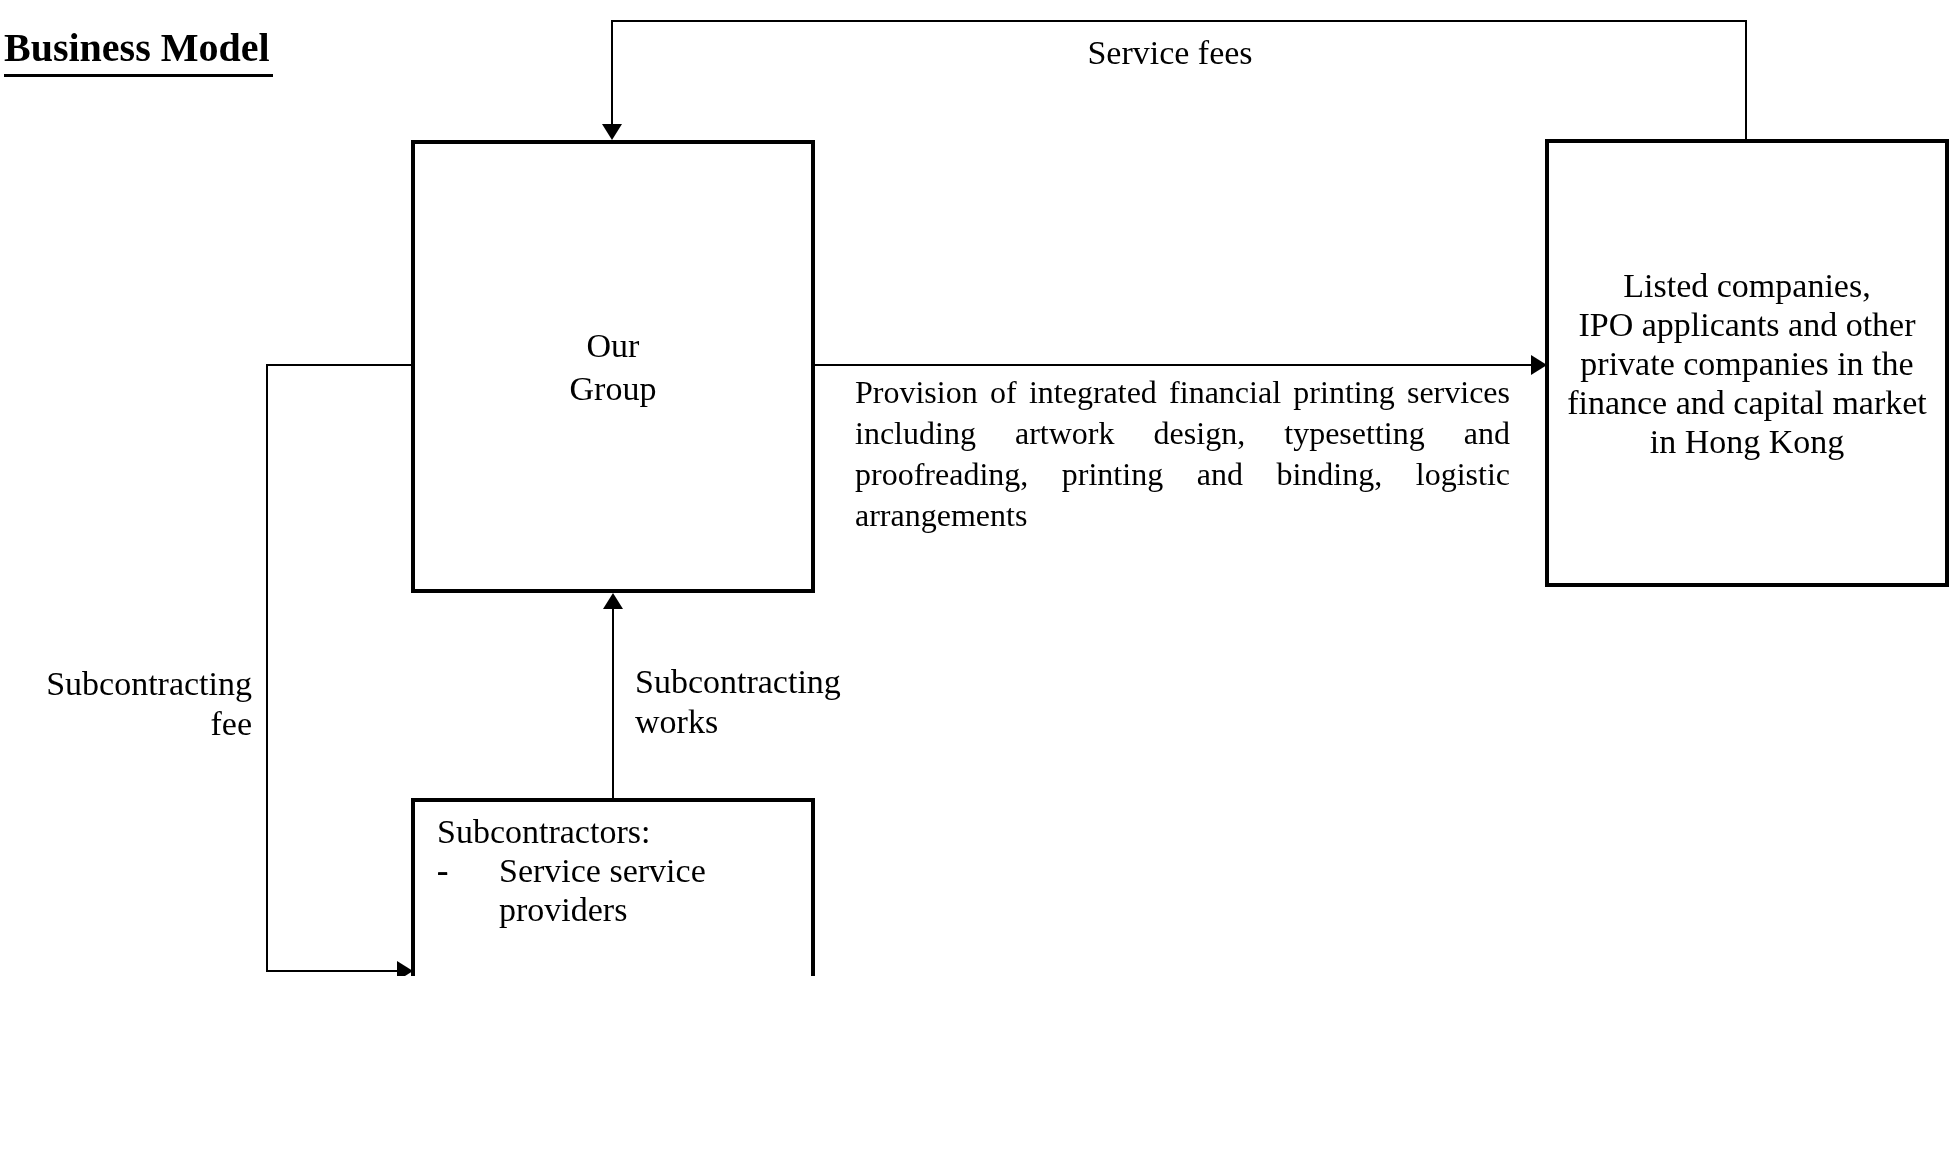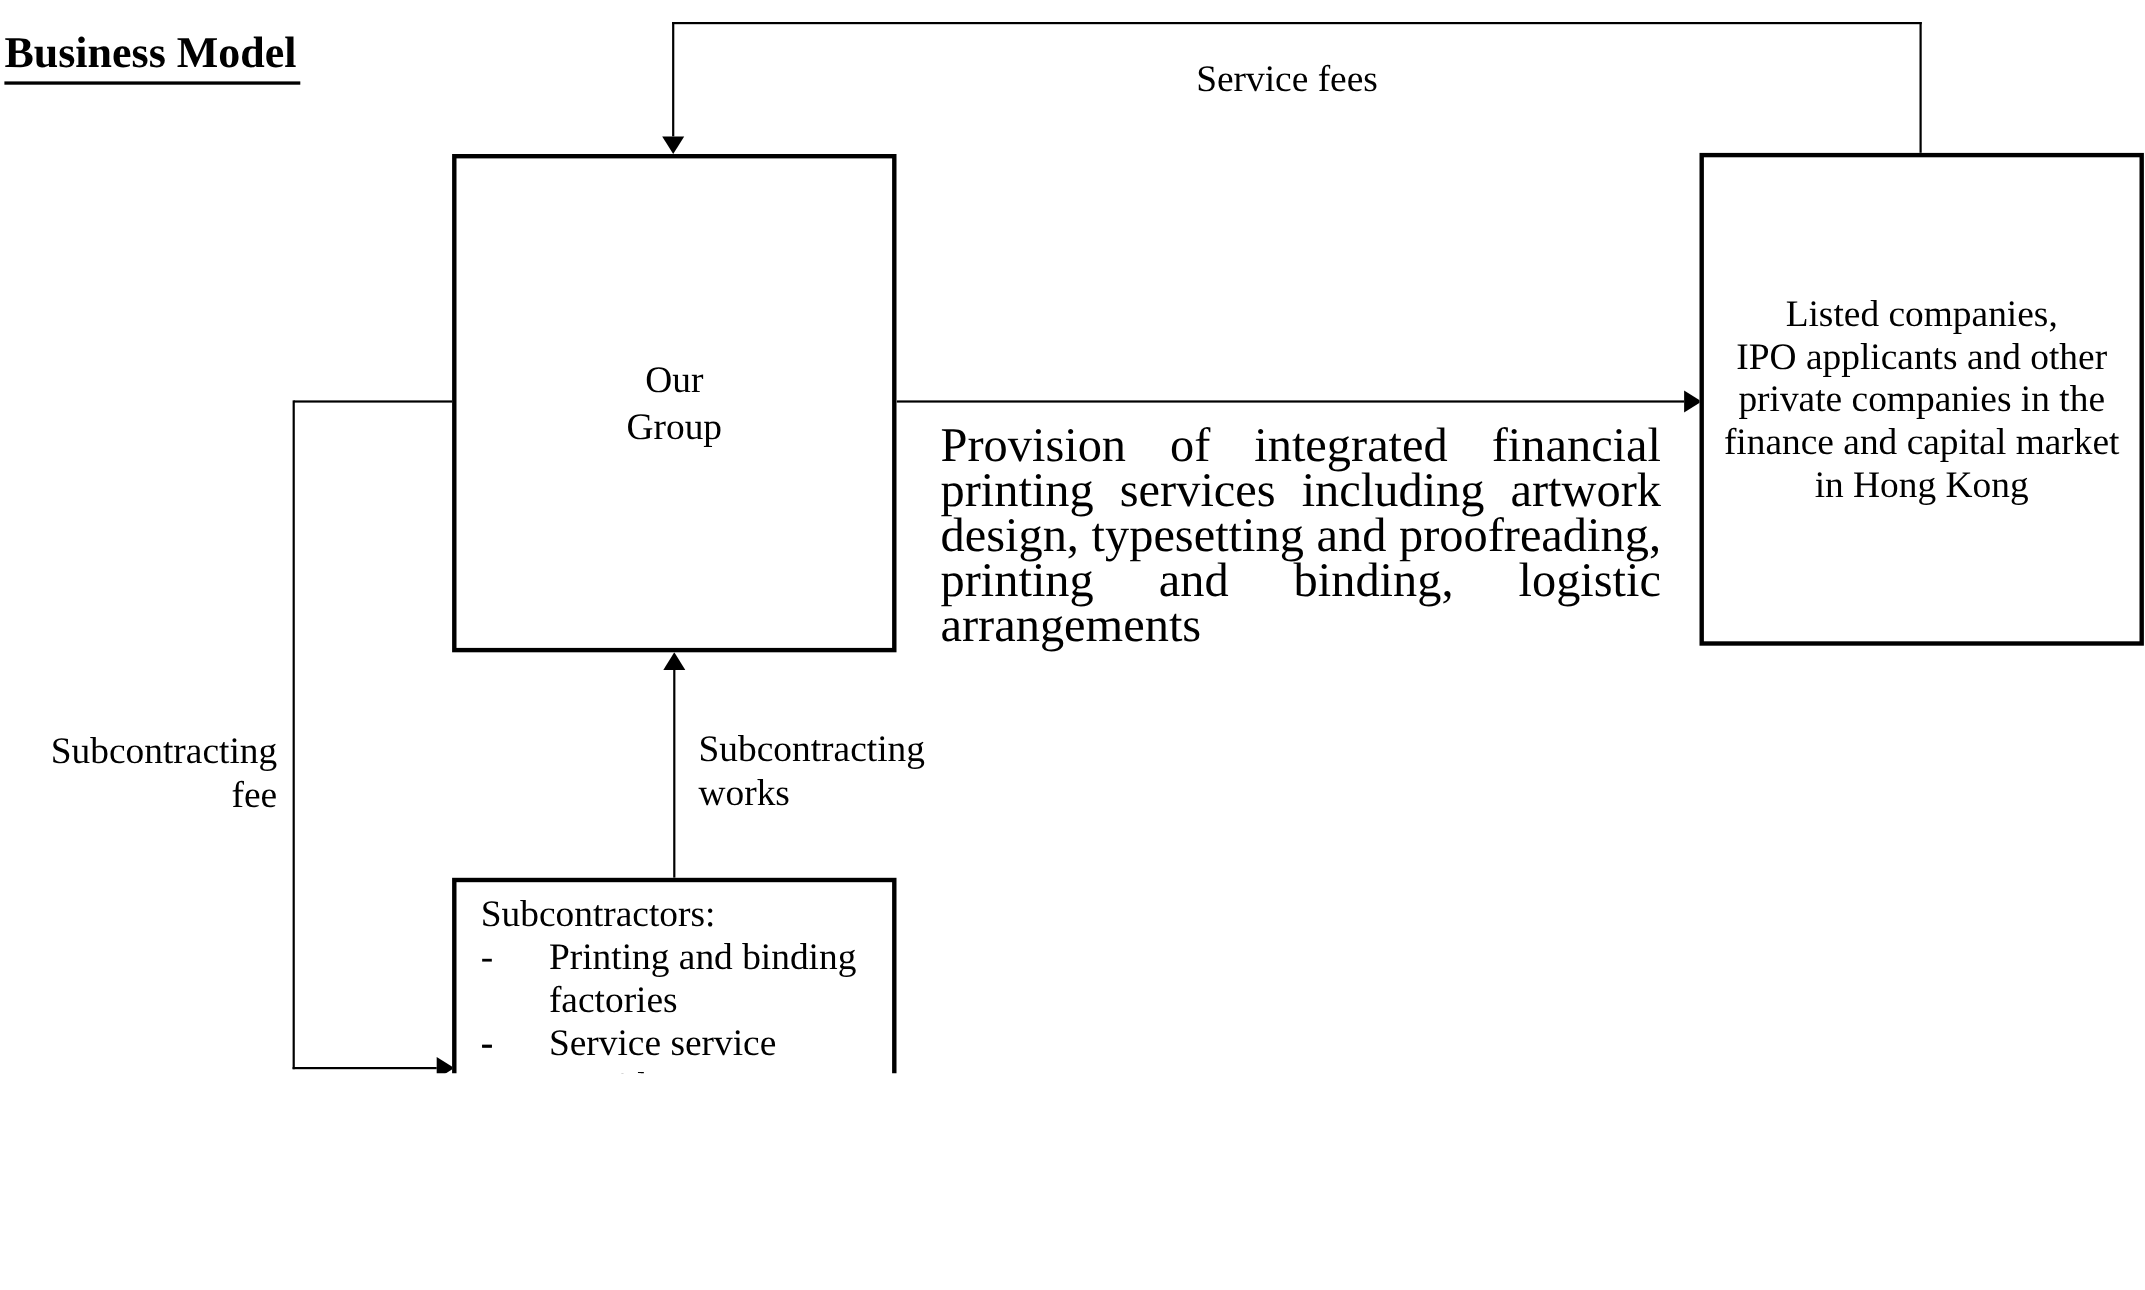--- a/index.html
+++ b/index.html
@@ -48,25 +48,25 @@
   #box-subcontractors {
     left: 411px; top: 798px; width: 404px; height: 344px;
     line-height: 39px;
     padding: 10px 0 0 22px;
   }
   .sub-item { position: relative; padding-left: 62px; }
   .sub-item .dash { position: absolute; left: 0; top: 0; }
 
   #label-service-fees {
     left: 1000px; top: 33px; width: 340px;
-    text-align: center; font-size: 34px; line-height: 39px; margin-top: 20px;
+    text-align: center; font-size: 34px; line-height: 39px;
   }
   #label-provision {
-    left: 855px; top: 384px; width: 655px;
-    font-size: 44px; line-height: 41px;
+    left: 855px; top: 372px; width: 655px;
+    font-size: 32px; line-height: 41px;
     text-align: justify;
   }
   #label-fee {
     left: 12px; top: 664px; width: 240px;
     text-align: right; font-size: 34px; line-height: 40px;
   }
   #label-works {
     left: 635px; top: 662px; width: 300px;
     text-align: left; font-size: 34px; line-height: 40px;
   }
@@ -125,22 +125,20 @@
 
   <div class="node center" id="box-our-group">
     <div class="pre">Our
 Group</div>
   </div>
 
   <div class="node" id="box-subcontractors">
     <div>Subcontractors:</div>
     <div class="sub-item">
       <span class="dash">-</span>
-      <span class="pre">Printing and binding
-factories</span>
     </div>
     <div class="sub-item">
       <span class="dash">-</span>
     </div>
     <div class="sub-item">
       <span class="dash">-</span>
       <span class="pre">Service service
 providers</span>
     </div>
   </div>

